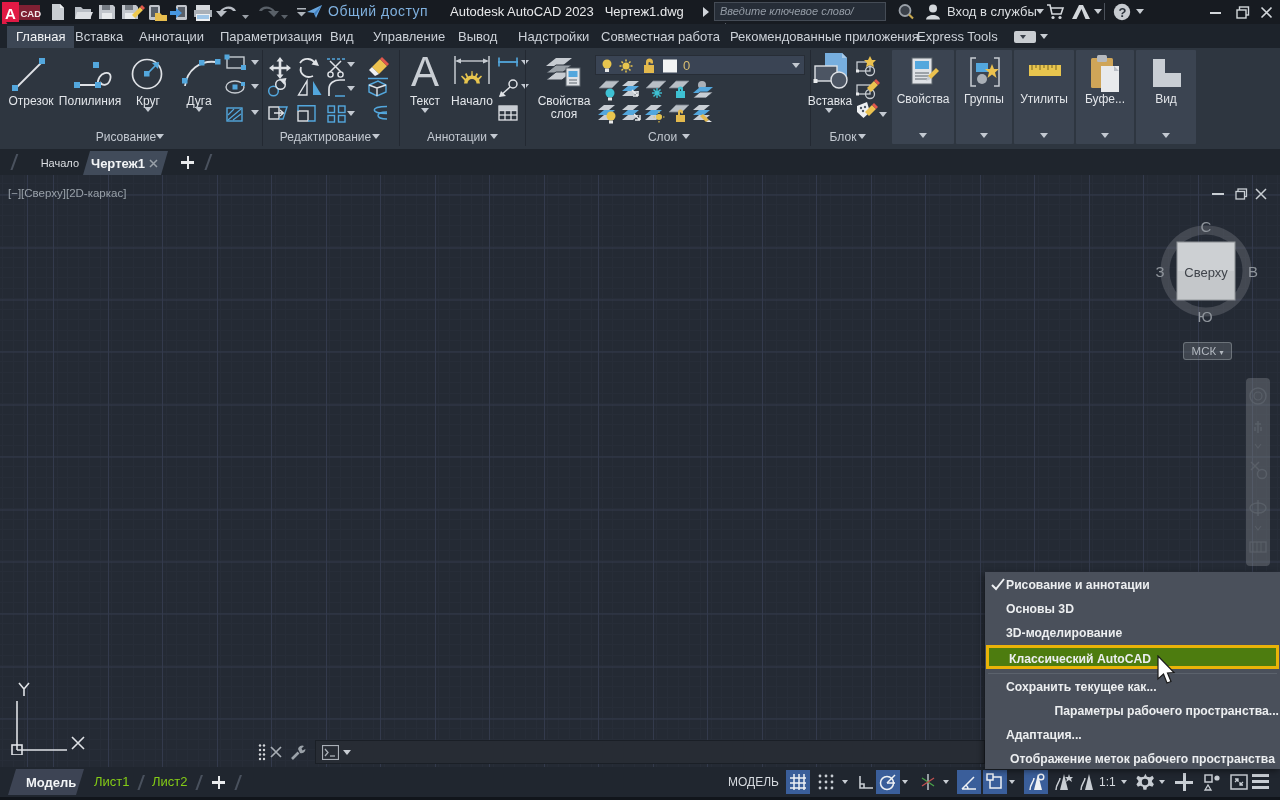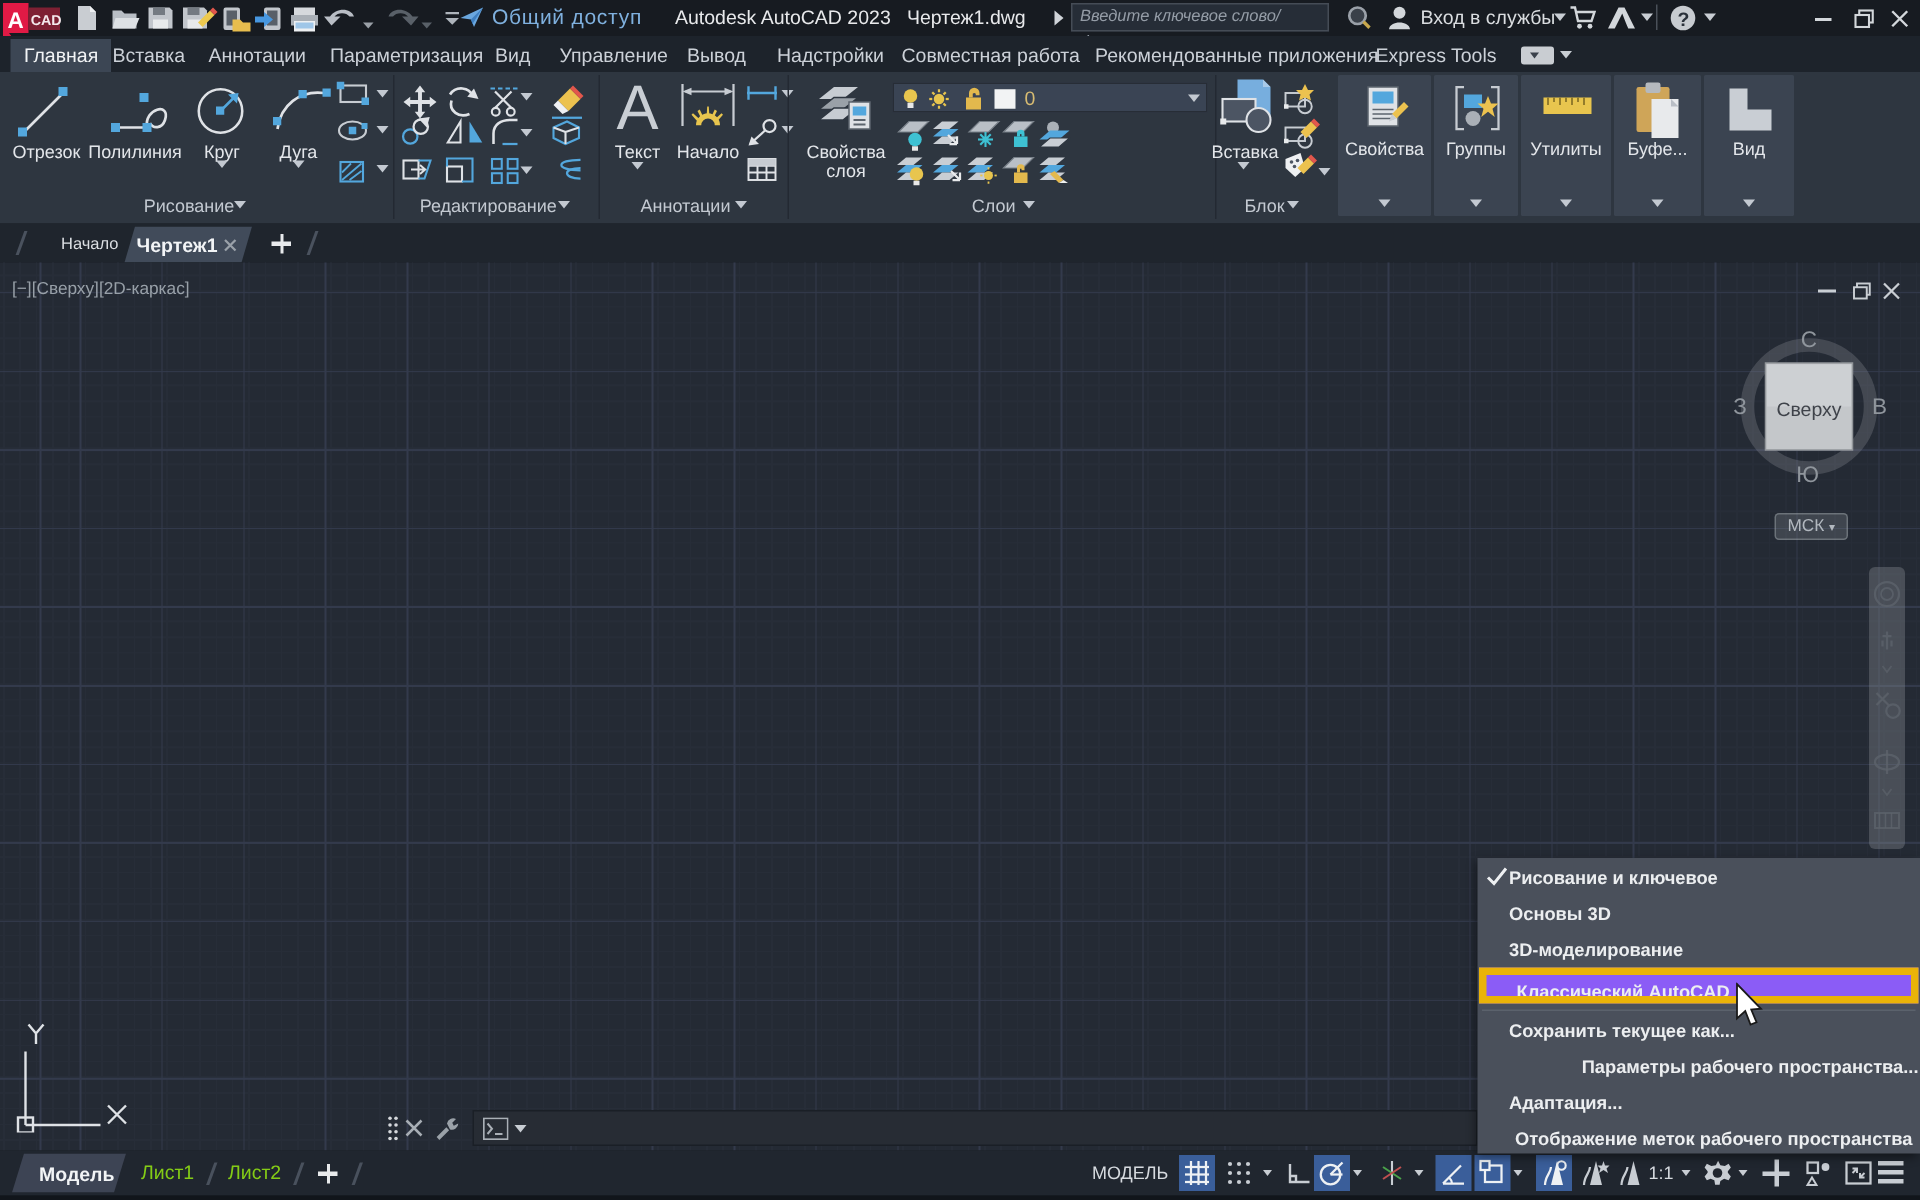--- a/index.html
+++ b/index.html
@@ -684,24 +684,24 @@
           <path d="M3 4 L6 7.5 L3 11" fill="none" stroke="#aab0b7" stroke-width="1.3"></path>
           <line x1="8" y1="11" x2="13" y2="11" stroke="#aab0b7" stroke-width="1.3"></line>
         </svg>
       <div class="abs" style="left:27px;top:9px;width:0;height:0;border-left:4px solid transparent;border-right:4px solid transparent;border-top:5px solid #c8cdd3;"></div>
     </div>
   </div>
   <div id="wsmenu" class="abs">
     <svg class="abs" style="left:6px;top:6px" width="14" height="13" viewBox="0 0 14 13">
         <path d="M1 7 L5 11 L13 1" fill="none" stroke="#eef0f2" stroke-width="2"></path>
       </svg>
-    <div class="mitem" style="top:1px;">Рисование и ключевое</div>
+    <div class="mitem" style="top:1px;">Рисование и аннотации</div>
     <div class="mitem" style="top:25px;">Основы 3D</div>
     <div class="mitem" style="top:49px;">3D-моделирование</div>
-    <div class="mitem" style="top:73px;background:#8b5cf6;border:5px solid #eab308;line-height:22px;">Классический AutoCAD</div>
+    <div class="mitem" style="top:73px;background:#4d7c0f;border:3px solid #eab308;line-height:22px;">Классический AutoCAD</div>
     <div class="abs" style="left:3px;top:101px;width:289px;height:1px;background:#5b626c;"></div>
     <div class="mitem" style="top:103px;">Сохранить текущее как...</div>
     <div class="mitem" style="top:127px;text-align:right;">Параметры рабочего пространства...</div>
     <div class="mitem" style="top:151px;">Адаптация...</div>
     <div class="mitem" style="top:175px;text-align:center;">Отображение меток рабочего пространства</div>
   </div>
   <svg class="abs" style="left:1155px;top:655px" width="22" height="32" viewBox="0 0 22 32">
     <path d="M3 1 L3 24 L8.5 19 L12 28 L16 26.5 L12.5 18 L19 17.5 Z" fill="#ffffff" stroke="#1a1a1a" stroke-width="1.2"></path>
   </svg>
 </div>

